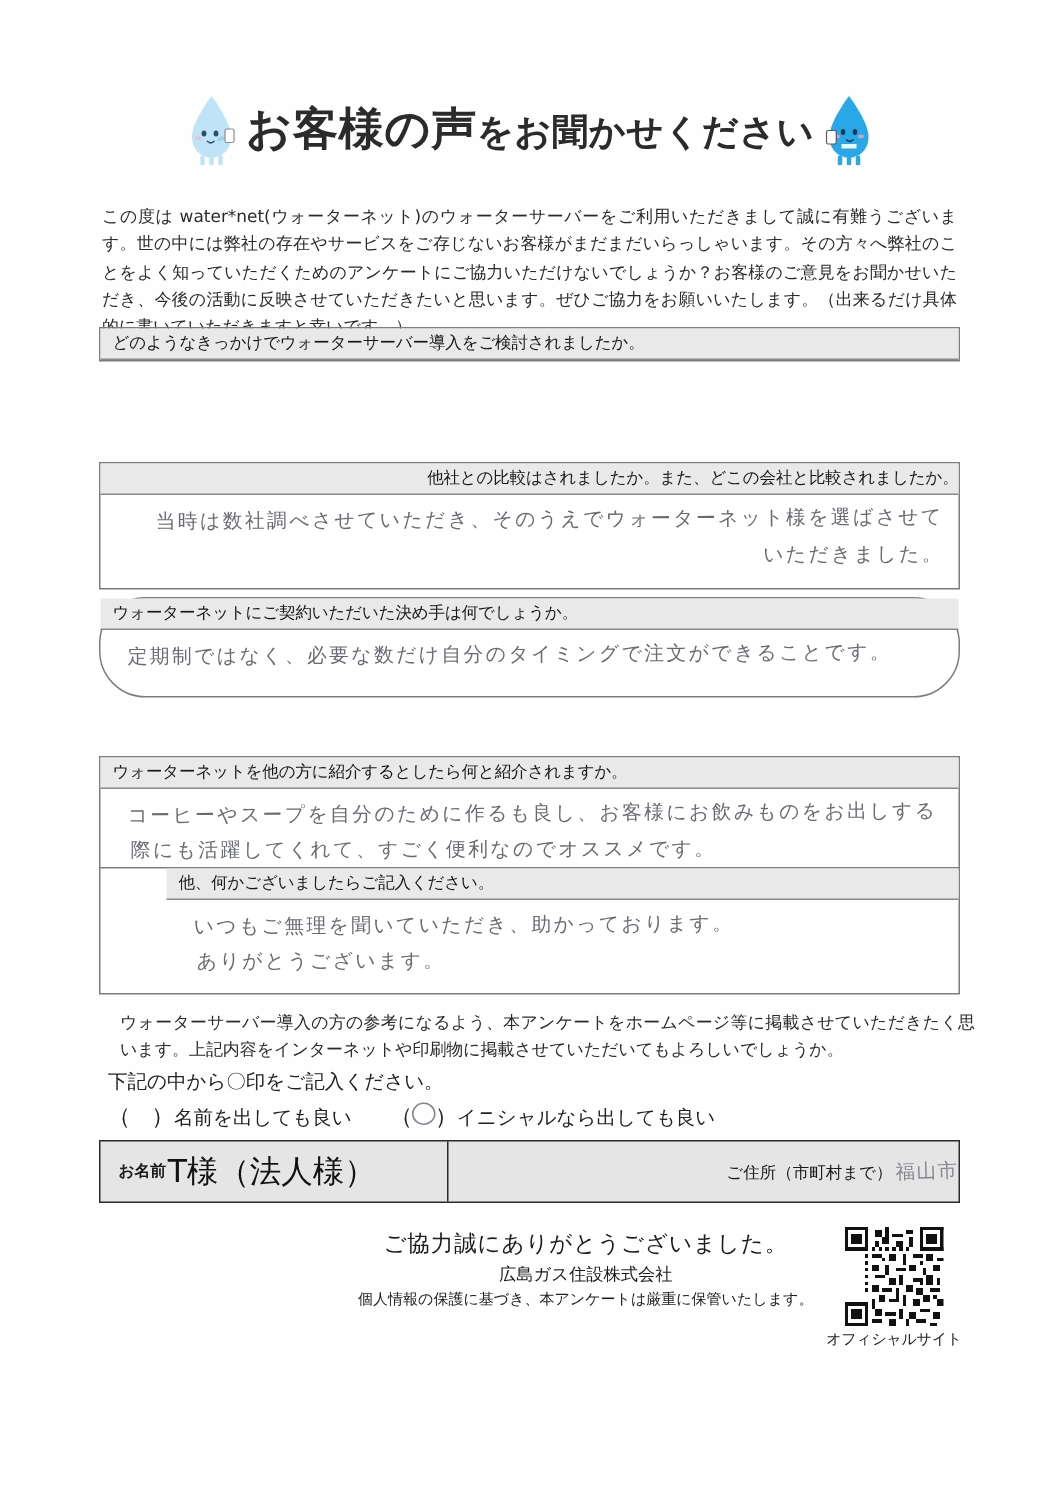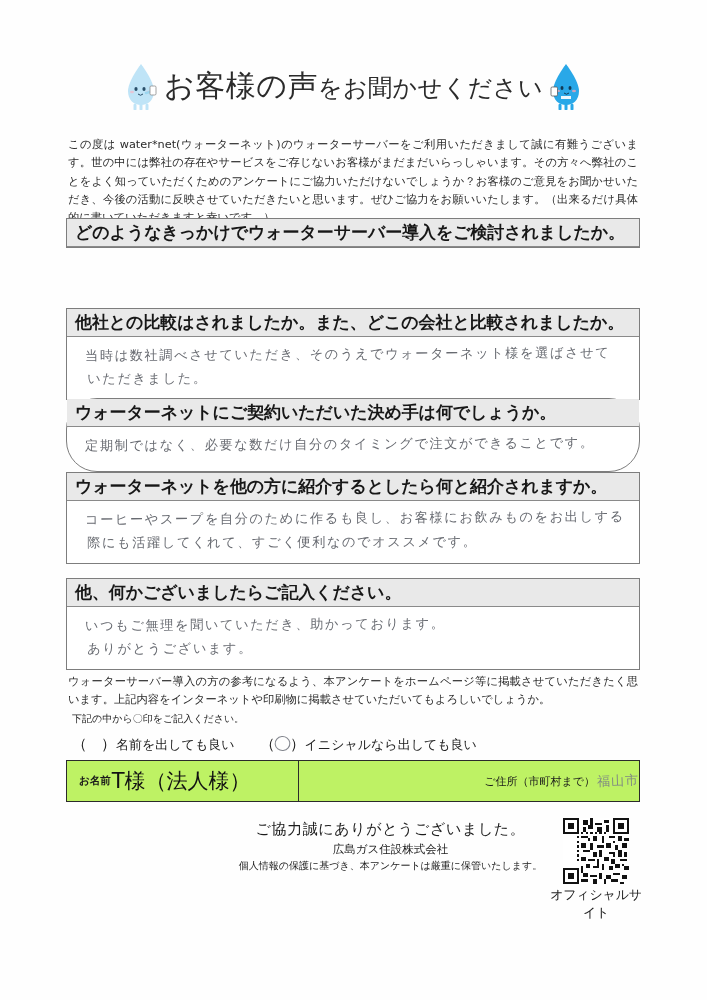--- a/index.html
+++ b/index.html
@@ -30,21 +30,21 @@
     left: 0;
     top: 62px;
     width: 707px;
     display: flex;
     align-items: center;
     justify-content: center;
     gap: 6px;
   }
   .title-text {
     font-size: 30px;
-    font-weight: 400;
+    font-weight: 700;
     letter-spacing: 0.5px;
     color: #2b2b2b;
     white-space: nowrap;
     font-family: "DejaVu Sans", "Liberation Sans", sans-serif;
   }
   .title-text .small {
     font-size: 24px;
   }
   .mascot {
     width: 34px;
@@ -70,22 +70,22 @@
     position: absolute;
     left: 66px;
     width: 574px;
     border: 1px solid #7d7d7d;
     box-sizing: border-box;
     background: #ffffff;
   }
   .qhead {
     background: #e9e9e9;
     border-bottom: 1px solid #8a8a8a;
-    font-size: 17px;
-    font-weight: bold;
+    font-size: 11px;
+    font-weight: normal;
     color: #171717;
     padding: 3px 0 3px 8px;
     line-height: 1.25;
     font-family: "DejaVu Sans", "Liberation Sans", sans-serif;
     letter-spacing: -0.1px;
   }
   .qbody {
     padding: 7px 10px 6px 18px;
     min-height: 44px;
     box-sizing: border-box;
@@ -100,34 +100,34 @@
     transform: rotate(-0.35deg);
     transform-origin: left top;
     opacity: 0.93;
   }
   .hand .ln { display: block; white-space: nowrap; }
   .hand .ln:nth-child(2) { margin-left: 2px; transform: rotate(0.2deg); }
 
   
   .consent-note {
     position: absolute;
-    left: 68px;
+    left: 80px;
     top: 673px;
     width: 570px;
     font-size: 11.3px;
     line-height: 1.6;
     color: #2a2a2a;
     text-align: justify;
     font-family: "DejaVu Sans", "Liberation Sans", sans-serif;
   }
   .consent-instr {
     position: absolute;
     left: 72px;
     top: 712px;
-    font-size: 10px;
+    font-size: 13px;
     color: #222;
     font-family: "DejaVu Sans", "Liberation Sans", sans-serif;
   }
   .consent-opts {
     position: absolute;
     left: 72px;
     top: 735px;
     width: 560px;
     font-size: 13px;
     color: #222;
@@ -159,21 +159,21 @@
   
   .nameaddr {
     position: absolute;
     left: 66px;
     top: 760px;
     width: 574px;
     height: 42px;
     border: 1.3px solid #2b2b2b;
     box-sizing: border-box;
     display: flex;
-    background: #bef264;
+    background: #e5e5e5;
   }
   .name-cell {
     width: 232px;
     border-right: 1.3px solid #2b2b2b;
     display: flex;
     align-items: center;
     padding-left: 12px;
     box-sizing: border-box;
   }
   .name-label {
@@ -241,21 +241,21 @@
   
   .qr-wrap {
     position: absolute;
     left: 548px;
     top: 818px;
     width: 96px;
     text-align: center;
   }
   .qr-img { width: 66px; height: 66px; display: block; margin: 0 auto; }
   .qr-label {
-    font-size: 13px;
+    font-size: 10px;
     color: #1c1c1c;
     margin-top: 2px;
     letter-spacing: -0.2px;
     font-family: "DejaVu Sans", "Liberation Sans", sans-serif;
   }
 </style>
 </head>
 <body>
 
 <div class="page">
@@ -290,50 +290,50 @@
       <path d="M11 43 L11 47 M17 43 L17 47 M23 43 L23 47" stroke="#29a8e8" stroke-width="3" stroke-linecap="round"></path>
     </svg>
   </div>
 
   <div class="intro">この度は water*net(ウォーターネット)のウォーターサーバーをご利用いただきまして誠に有難うございます。世の中には弊社の存在やサービスをご存じないお客様がまだまだいらっしゃいます。その方々へ弊社のことをよく知っていただくためのアンケートにご協力いただけないでしょうか？お客様のご意見をお聞かせいただき、今後の活動に反映させていただきたいと思います。ぜひご協力をお願いいたします。（出来るだけ具体的に書いていただきますと幸いです。）</div>
 
   <div class="qblock" style="top:218px;">
     <div class="qhead">どのようなきっかけでウォーターサーバー導入をご検討されましたか。</div>
   </div>
 
-  <div class="qblock" style="top:308px;">
+  <div class="qblock" style="top:308px;text-align:right;">
     <div class="qhead">他社との比較はされましたか。また、どこの会社と比較されましたか。</div>
     <div class="qbody">
       <div class="hand">
         <span class="ln">当時は数社調べさせていただき、そのうえでウォーターネット様を選ばさせて</span>
         <span class="ln">いただきました。</span>
       </div>
     </div>
   </div>
 
   <div class="qblock" style="top:398px;border-radius:31px;">
     <div class="qhead">ウォーターネットにご契約いただいた決め手は何でしょうか。</div>
     <div class="qbody">
       <div class="hand">
         <span class="ln">定期制ではなく、必要な数だけ自分のタイミングで注文ができることです。</span>
       </div>
     </div>
   </div>
 
-  <div class="qblock" style="top:472px;">
+  <div class="qblock" style="top:504px;">
     <div class="qhead">ウォーターネットを他の方に紹介するとしたら何と紹介されますか。</div>
     <div class="qbody">
       <div class="hand">
         <span class="ln">コーヒーやスープを自分のために作るも良し、お客様にお飲みものをお出しする</span>
         <span class="ln">際にも活躍してくれて、すごく便利なのでオススメです。</span>
       </div>
     </div>
   </div>
 
-  <div class="qblock" style="top:578px;">
+  <div class="qblock" style="top:578px;padding-left:44px;">
     <div class="qhead">他、何かございましたらご記入ください。</div>
     <div class="qbody">
       <div class="hand">
         <span class="ln">いつもご無理を聞いていただき、助かっております。</span>
         <span class="ln">ありがとうございます。</span>
       </div>
     </div>
   </div>
 
   <div class="consent-note">ウォーターサーバー導入の方の参考になるよう、本アンケートをホームページ等に掲載させていただきたく思います。上記内容をインターネットや印刷物に掲載させていただいてもよろしいでしょうか。</div>

